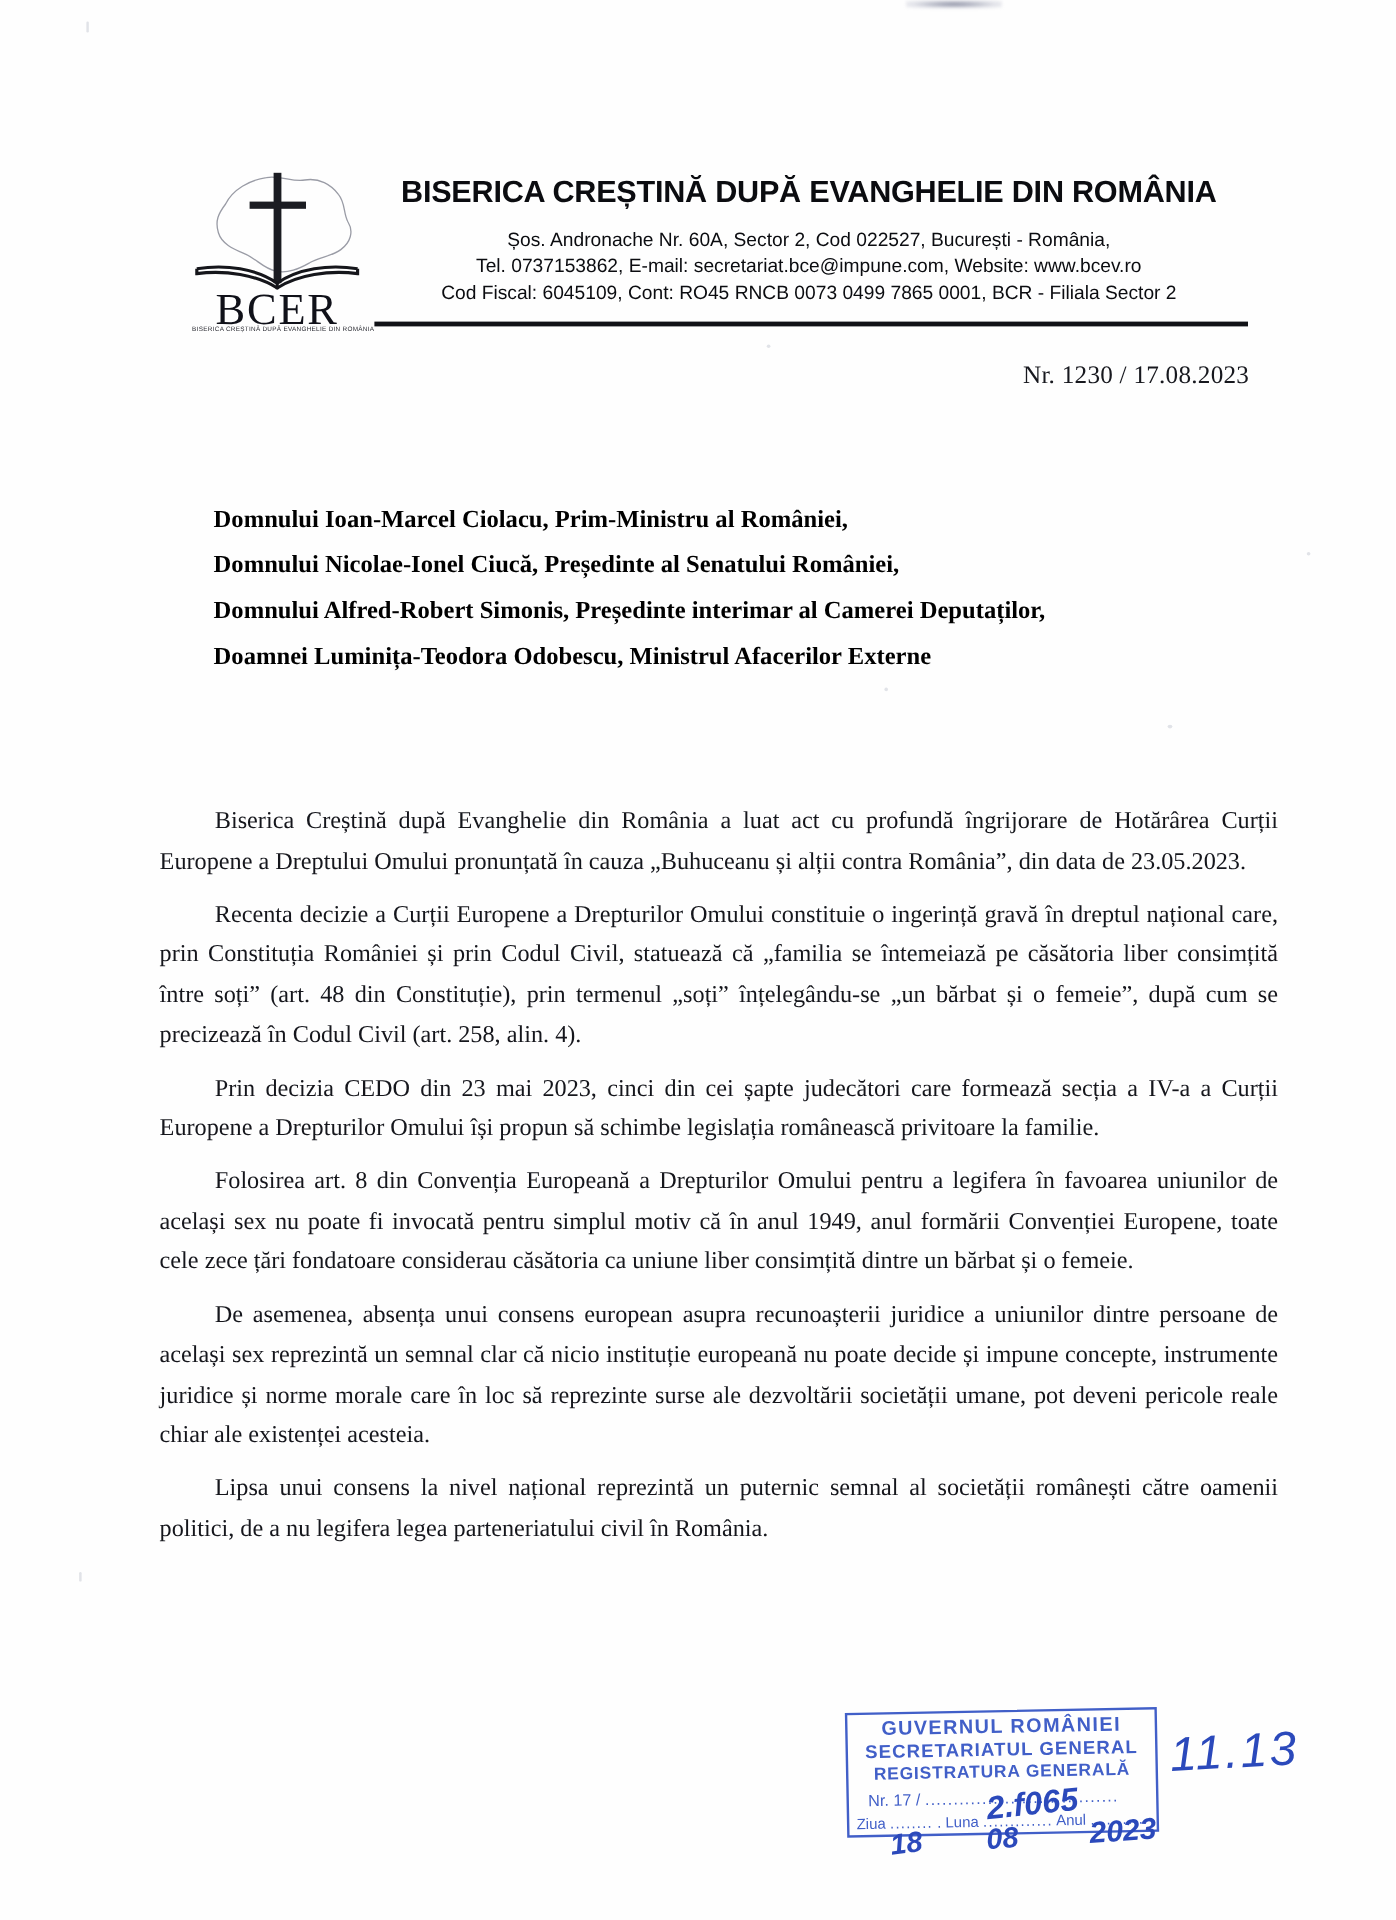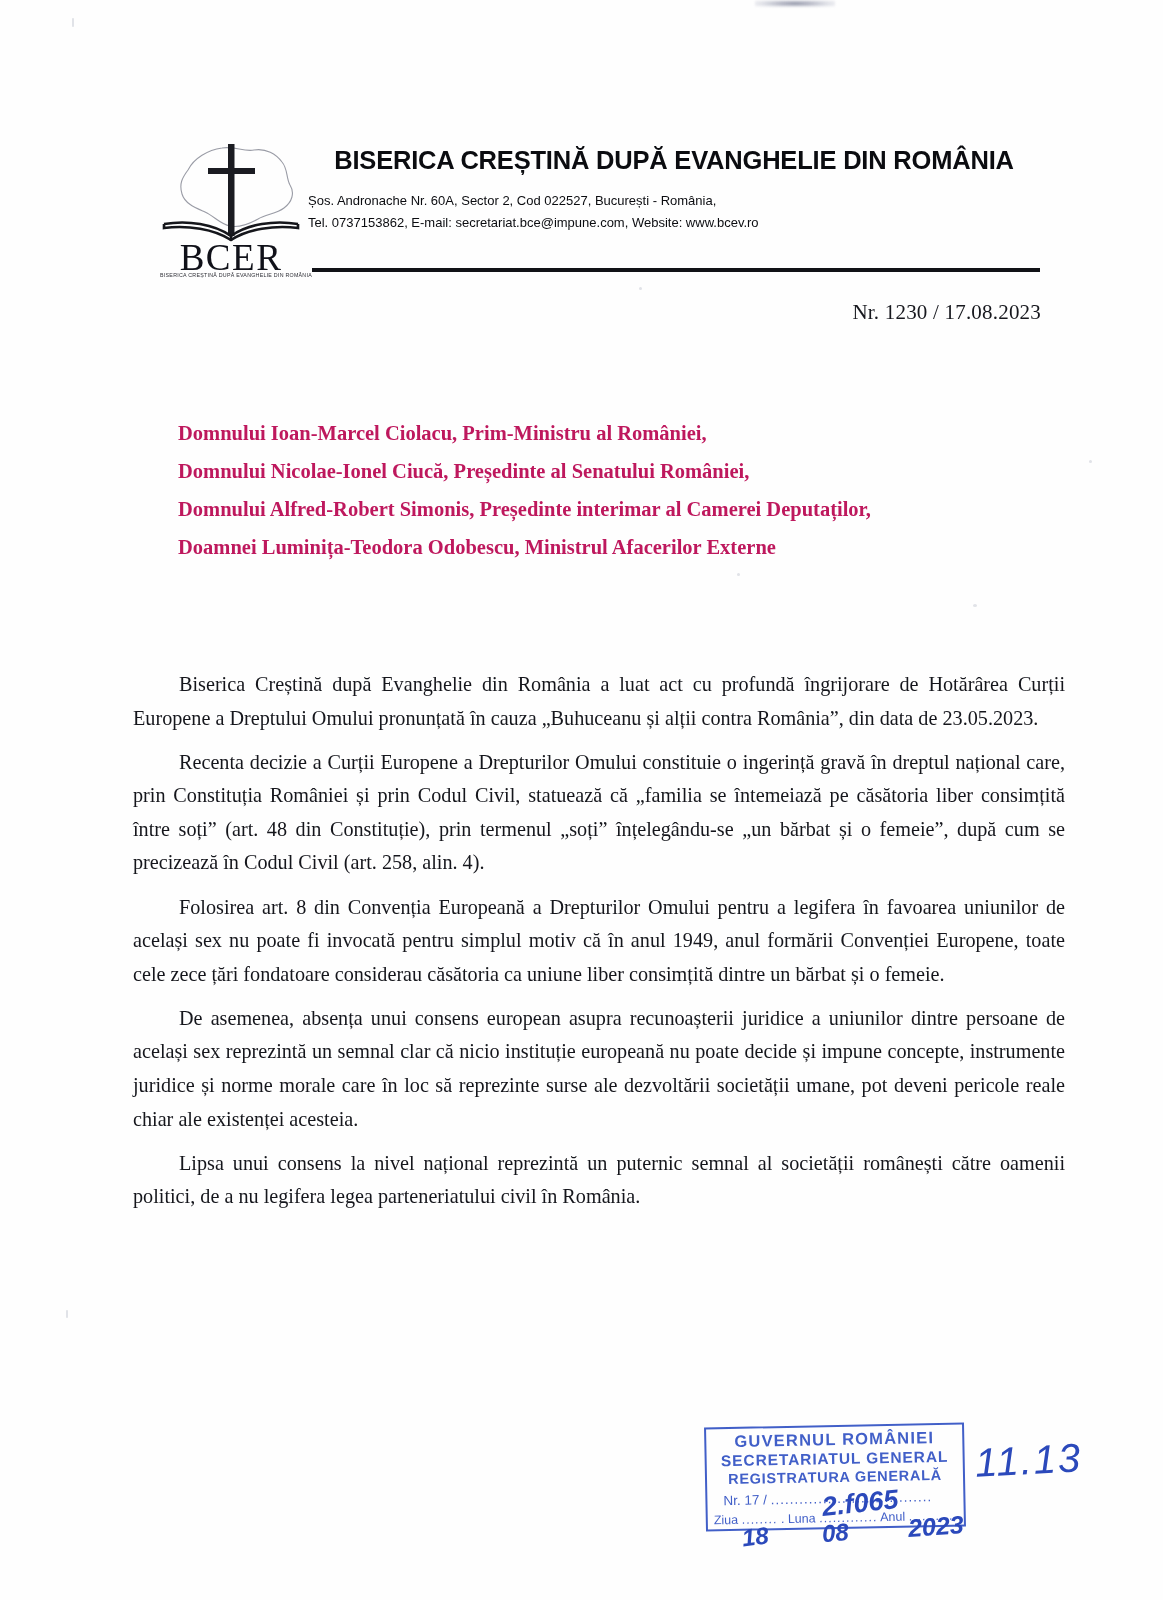--- a/index.html
+++ b/index.html
@@ -61,22 +61,23 @@
     font-size: 25.5px;
     letter-spacing: -0.2px;
     color: #0b0c10;
     white-space: nowrap;
   }
   .contact {
     position: absolute;
     left: 168px;
     top: 62px;
     width: 732px;
+    text-align: center;
     font-family: "Liberation Sans", sans-serif;
-    font-size: 13px;
+    font-size: 16px;
     line-height: 22px;
     color: #0b0c10;
   }
   .contact div { white-space: nowrap; }
   .rule {
     position: absolute;
     left: 172px;
     top: 140px;
     width: 728px;
     height: 4px;
@@ -95,21 +96,21 @@
 
   
   .addressees {
     position: absolute;
     left: 178px;
     top: 414px;
     width: 840px;
     font-weight: bold;
     font-size: 20.5px;
     line-height: 38px;
-    color: #be185d;
+    color: #000000;
   }
   .addressees .line { white-space: nowrap; }
 
   
   .body-copy {
     position: absolute;
     left: 133px;
     top: 668px;
     width: 932px;
     font-size: 20.2px;
@@ -239,37 +240,39 @@
       <div style="position:absolute;left:8px;top:144px;width:152px;text-align:center;
                   font-family:'Liberation Sans',sans-serif;font-size:5.3px;
                   letter-spacing:.25px;color:#2c2d34;white-space:nowrap;">BISERICA CREȘTINĂ DUPĂ EVANGHELIE DIN ROMÂNIA</div>
     </div>
 
     <div class="org-title">BISERICA CREȘTINĂ DUPĂ EVANGHELIE DIN ROMÂNIA</div>
 
     <div class="contact">
       <div>Șos. Andronache Nr. 60A, Sector 2, Cod 022527, București - România,</div>
       <div>Tel. 0737153862, E-mail: secretariat.bce@impune.com, Website: www.bcev.ro</div>
+      <div>Cod Fiscal: 6045109, Cont: RO45 RNCB 0073 0499 7865 0001, BCR - Filiala Sector 2</div>
     </div>
 
     <div class="rule"></div>
   </div>
 
   <div class="refno">Nr. 1230 / 17.08.2023</div>
 
   <div class="addressees">
     <div class="line">Domnului Ioan-Marcel Ciolacu, Prim-Ministru al României,</div>
     <div class="line">Domnului Nicolae-Ionel Ciucă, Președinte al Senatului României,</div>
     <div class="line">Domnului Alfred-Robert Simonis, Președinte interimar al Camerei Deputaților,</div>
     <div class="line">Doamnei Luminița-Teodora Odobescu, Ministrul Afacerilor Externe</div>
   </div>
 
   <div class="body-copy">
     <p>Biserica Creștină după Evanghelie din România a luat act cu profundă îngrijorare de Hotărârea Curții Europene a Dreptului Omului pronunțată în cauza „Buhuceanu și alții contra România”, din data de 23.05.2023.</p>
     <p>Recenta decizie a Curții Europene a Drepturilor Omului constituie o ingerință gravă în dreptul național care, prin Constituția României și prin Codul Civil, statuează că „familia se întemeiază pe căsătoria liber consimțită între soți” (art. 48 din Constituție), prin termenul „soți” înțelegându-se „un bărbat și o femeie”, după cum se precizează în Codul Civil (art. 258, alin. 4).</p>
+    <p>Prin decizia CEDO din 23 mai 2023, cinci din cei șapte judecători care formează secția a IV-a a Curții Europene a Drepturilor Omului își propun să schimbe legislația românească privitoare la familie.</p>
     <p>Folosirea art. 8 din Convenția Europeană a Drepturilor Omului pentru a legifera în favoarea uniunilor de același sex nu poate fi invocată pentru simplul motiv că în anul 1949, anul formării Convenției Europene, toate cele zece țări fondatoare considerau căsătoria ca uniune liber consimțită dintre un bărbat și o femeie.</p>
     <p>De asemenea, absența unui consens european asupra recunoașterii juridice a uniunilor dintre persoane de același sex reprezintă un semnal clar că nicio instituție europeană nu poate decide și impune concepte, instrumente juridice și norme morale care în loc să reprezinte surse ale dezvoltării societății umane, pot deveni pericole reale chiar ale existenței acesteia.</p>
     <p>Lipsa unui consens la nivel național reprezintă un puternic semnal al societății românești către oamenii politici, de a nu legifera legea parteneriatului civil în România.</p>
   </div>
 
   <div class="stamp">
     <div class="s-line s1">GUVERNUL ROMÂNIEI</div>
     <div class="s-line s2">SECRETARIATUL GENERAL</div>
     <div class="s-line s3">REGISTRATURA GENERALĂ</div>
     <div class="s-row">

